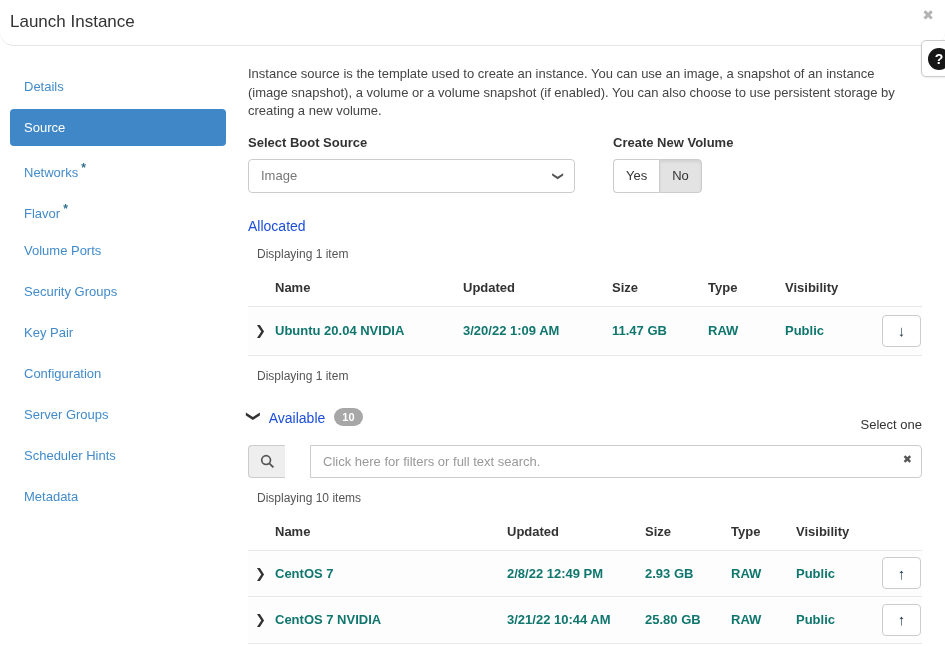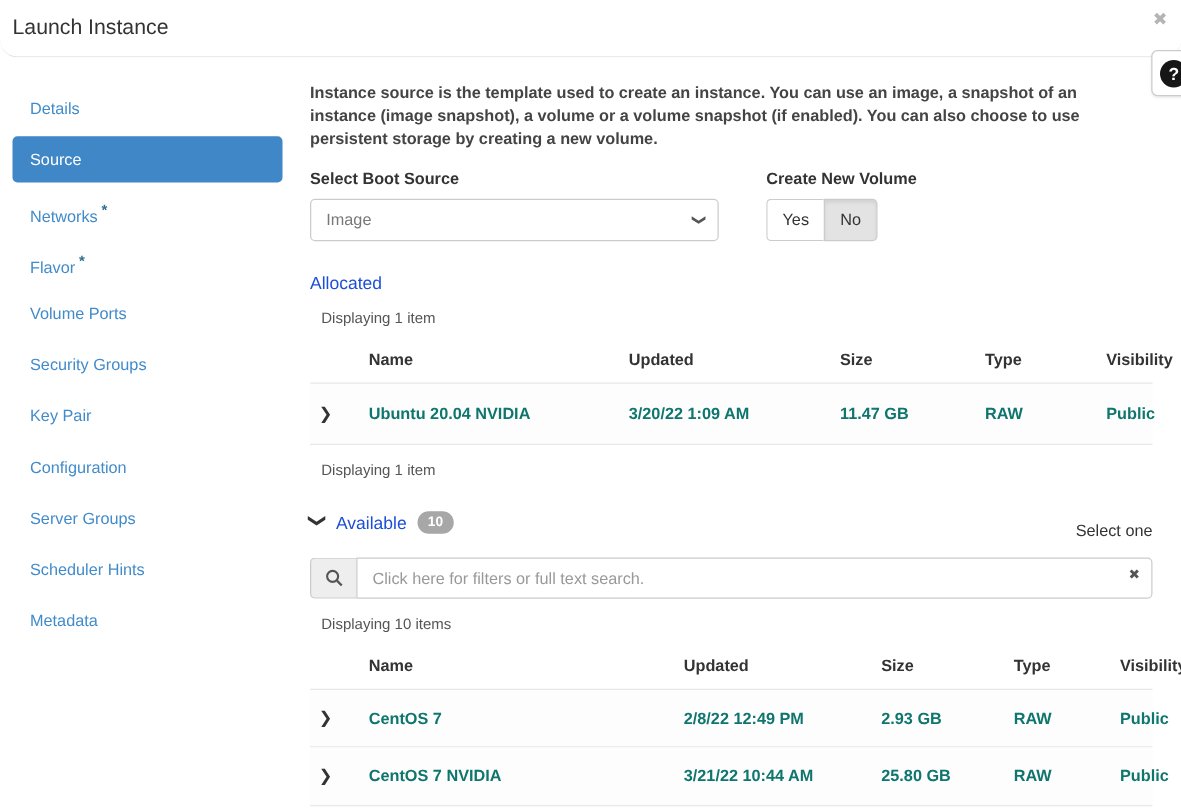--- a/index.html
+++ b/index.html
@@ -24,21 +24,21 @@
   .body-wrap { display: flex; }
   .sidebar { width: 240px; padding-top: 20px; flex: 0 0 240px; }
   .nav-item { height: 41px; line-height: 41px; padding-left: 24px; color: #428bca;
     cursor: pointer; white-space: nowrap; }
   .nav-item.active { background: #3f87c6; color: #fff; border-radius: 4px;
     margin: 2px 14px 2px 10px; padding-left: 14px; height: 37px; line-height: 37px; }
   .req { color: #31708f; font-weight: 700; font-size: 12px; vertical-align: super; margin-left: 3px; }
 
   .content { flex: 1; padding: 19px 15px 0 8px; max-width: 697px; }
 
-  .description { color: #444; line-height: 18.5px; margin-bottom: 14px; max-width: 660px; font-weight: bold; }
+  .description { color: #444; line-height: 18.5px; margin-bottom: 14px; max-width: 660px; }
 
   
   .form-row { display: flex; margin-top: 2px; }
   .form-col-left { width: 327px; margin-right: 38px; }
   .form-label { font-weight: 700; color: #333; margin-bottom: 9px; }
   .select-box { position: relative; height: 34px; border: 1px solid #ccc; border-radius: 4px;
     background: #fff; line-height: 32px; padding-left: 12px; color: #777; cursor: pointer; }
   .select-chevron { position: absolute; right: 11px; top: 0; color: #555; font-size: 11px;
     font-weight: 700; display: inline-block; transform: rotate(90deg); line-height: 32px; }
   .btn-group { display: inline-flex; }
@@ -47,21 +47,21 @@
   .toggle-btn.first { border-radius: 4px 0 0 4px; border-right: none; }
   .toggle-btn.last { border-radius: 0 4px 4px 0; }
   .toggle-btn.selected { background: #e3e3e3; box-shadow: inset 0 2px 3px rgba(0,0,0,.08); }
 
   
   .section-h { font-size: 14px; font-weight: 400; color: #1d4ed8; margin-top: 25px; }
   .count-text { font-size: 12px; color: #555; margin: 13px 0 0 9px; }
 
   
   .tbl { margin-top: 12px; width: 100%; }
-  .trow { display: grid; align-items: center; gap: 20px; }
+  .trow { display: grid; align-items: center; }
   .t1 .trow { grid-template-columns: 27px 188px 149px 96px 77px 1fr 52px; }
   .t2 .trow { grid-template-columns: 27px 232px 138px 86px 65px 1fr 52px; }
   .thead { height: 33px; font-weight: 700; }
   .thead > div { padding-bottom: 4px; }
   .trow.data { border-top: 1px solid #e8e8e8; border-bottom: 1px solid #e8e8e8; background: #fdfdfd; }
   .t1 .trow.data { height: 50px; }
   .t2 .trow.data { height: 47px; }
   .t2 .trow.data + .trow.data { border-top: none; }
   .expander { color: #333; font-weight: 700; font-size: 13px; padding-left: 7px; cursor: pointer; }
   .cell { color: #0f766e; font-weight: bold; }
@@ -72,21 +72,21 @@
 
   
   .avail-head { display: flex; align-items: baseline; margin-top: 27px; }
   .collapse-chevron { display: inline-block; transform: rotate(90deg); font-size: 14px;
     font-weight: 700; color: #333; margin-right: 9px; cursor: pointer; position: relative; top: -2px; }
   .badge { background: #a7a7a7; color: #fff; font-size: 11px; font-weight: 700;
     border-radius: 10px; padding: 3px 8px; margin-left: 9px; position: relative; top: -2px; }
   .select-hint { margin-left: auto; font-size: 13px; color: #333; position: relative; top: 6px; }
 
   
-  .search-bar { display: flex; margin-top: 17px; height: 33px; }
+  .search-bar { display: flex; margin-top: 17px; height: 33px; gap: 25px; }
   .search-addon { width: 37px; background: #eee; border: 1px solid #ccc; border-right: none;
     border-radius: 4px 0 0 4px; display: flex; align-items: center; justify-content: center; }
   .search-field { position: relative; flex: 1; }
   .search-field input { width: 100%; height: 33px; border: 1px solid #ccc; border-radius: 0 4px 4px 0;
     padding: 0 30px 0 12px; font-size: 13px; font-family: "Liberation Sans", sans-serif; color: #333; outline: none; }
   .search-field input::placeholder { color: #999; opacity: 1; }
   .clear-x { position: absolute; right: 10px; top: 9px; font-size: 11px; font-weight: 700;
     color: #555; cursor: pointer; line-height: 1; }
 </style>
 </head>

